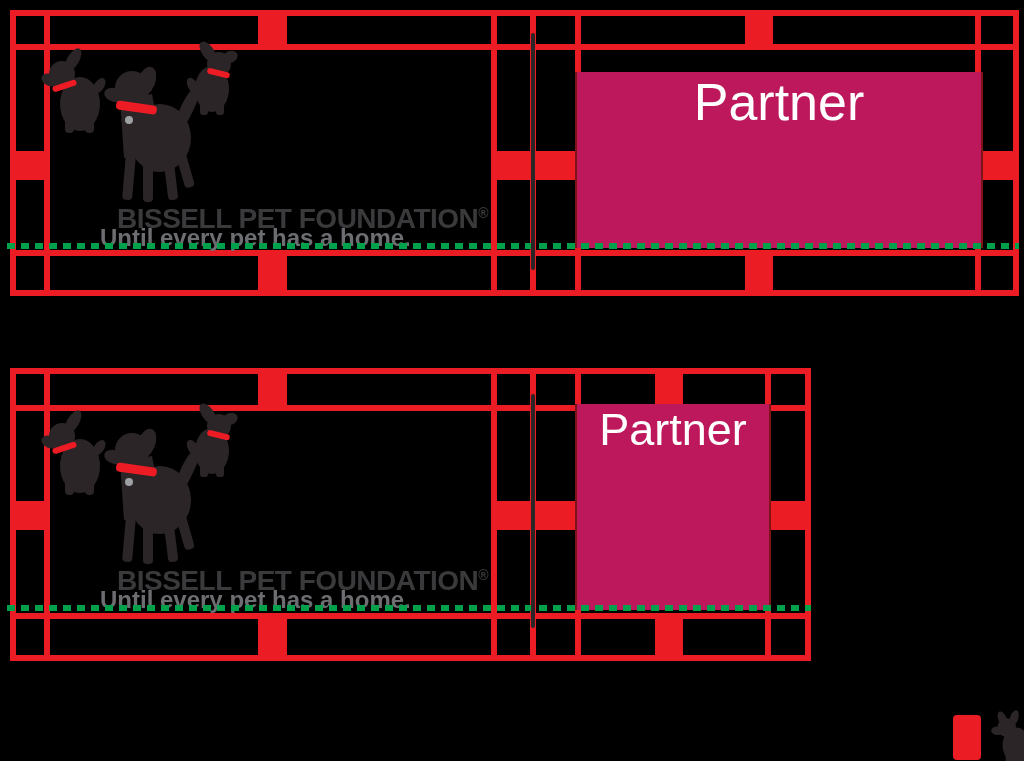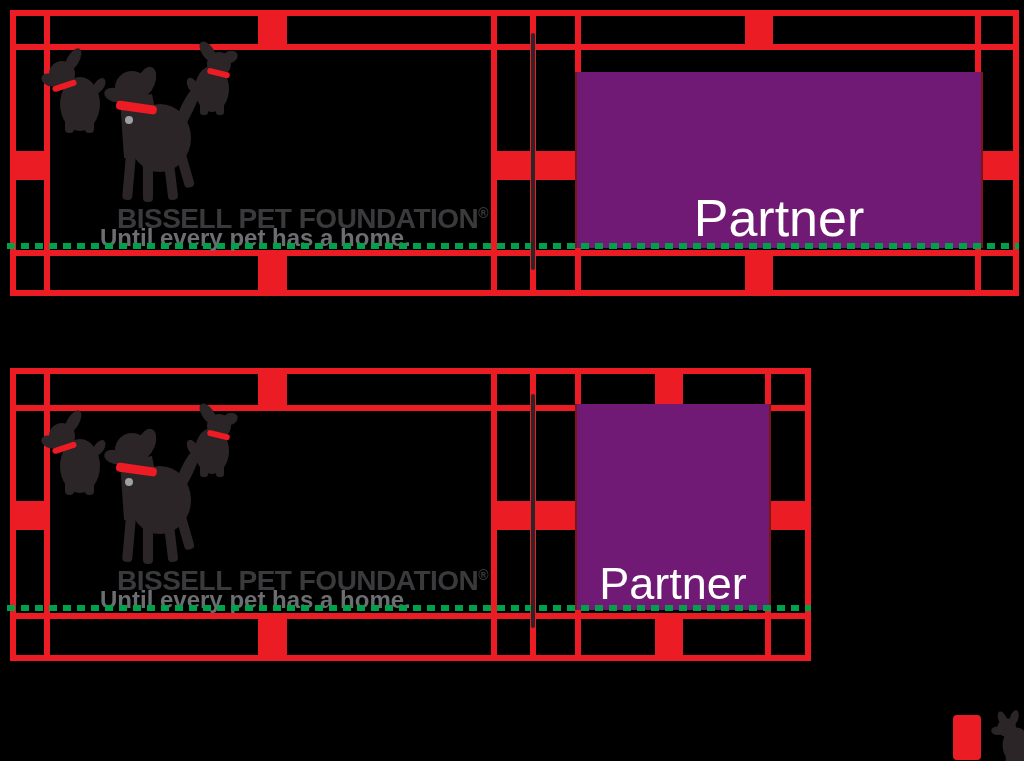--- a/index.html
+++ b/index.html
@@ -9,23 +9,23 @@
     --collar-red:#ED1C24; --tag-gray:#9EA0A3;
   }
   html,body{margin:0;padding:0;background:var(--background);}
   .stage{position:relative;width:1024px;height:761px;background:var(--background);
          overflow:hidden;font-family:"Liberation Sans",sans-serif;}
   .hl,.vl{position:absolute;background:var(--brand-red);z-index:1;}
   .sq{position:absolute;background:var(--brand-red);z-index:2;}
   .dashes{position:absolute;height:6px;z-index:6;
           background:repeating-linear-gradient(90deg,var(--baseline-green) 0 8px,transparent 8px 14px);}
   .divider{position:absolute;width:4px;background:var(--divider-dark);z-index:7;border-radius:3px;}
-  .partner-box{position:absolute;background:#701a75;z-index:5;
+  .partner-box{position:absolute;background:#be185d;z-index:5;
                border-left:2px solid var(--box-edge-red);border-right:2px solid var(--box-edge-red);
-               display:flex;align-items:flex-end;justify-content:center;}
+               display:flex;align-items:flex-start;justify-content:center;}
   .partner-label{color:var(--partner-text);font-family:"Liberation Sans",sans-serif;font-weight:400;}
   .partner-label.big{font-size:52px;}
   .partner-label.small{font-size:45px;}
   .dogs{position:absolute;width:205px;height:160px;z-index:4;overflow:visible;}
   .wordmark{position:absolute;z-index:4;color:var(--wordmark-gray);font-weight:700;
             font-size:28px;line-height:28px;letter-spacing:-0.5px;white-space:nowrap;margin-left:17px;}
   .wordmark sup{font-size:14px;font-weight:700;}
   .tagline{position:absolute;z-index:4;color:var(--tagline-gray);font-weight:700;
            font-size:24px;line-height:21px;white-space:nowrap;}
   .legend-square{position:absolute;left:953px;top:715px;width:28px;height:45px;

